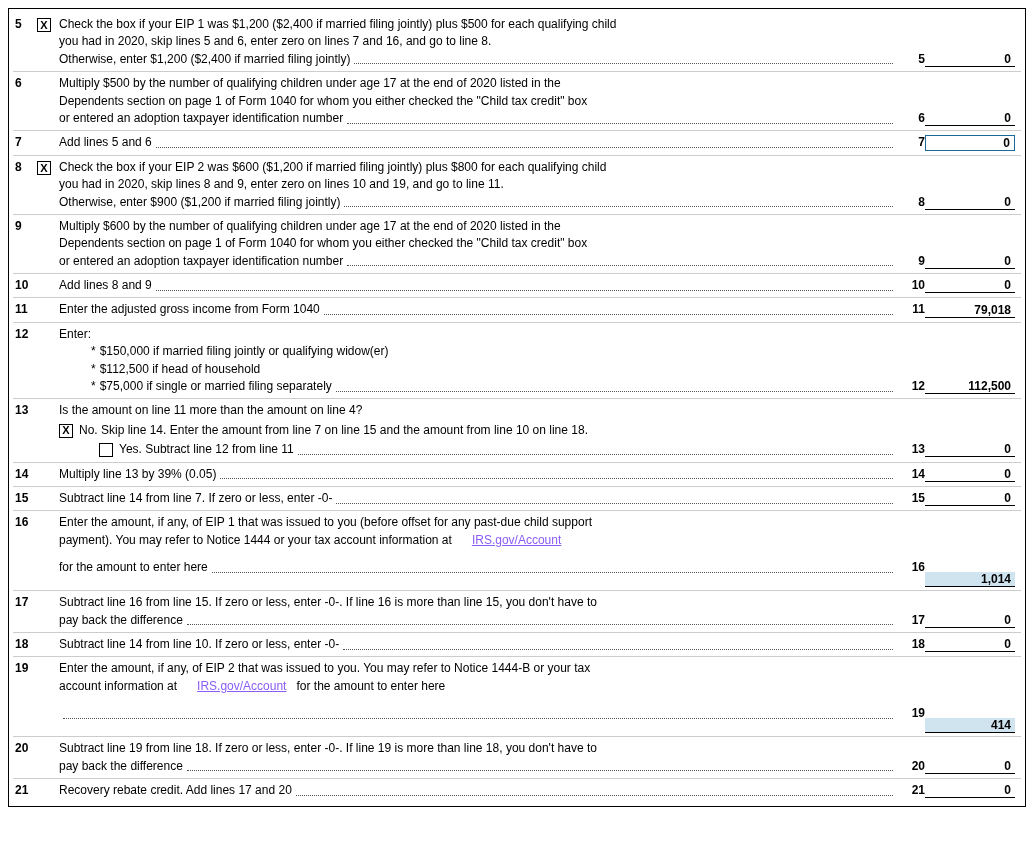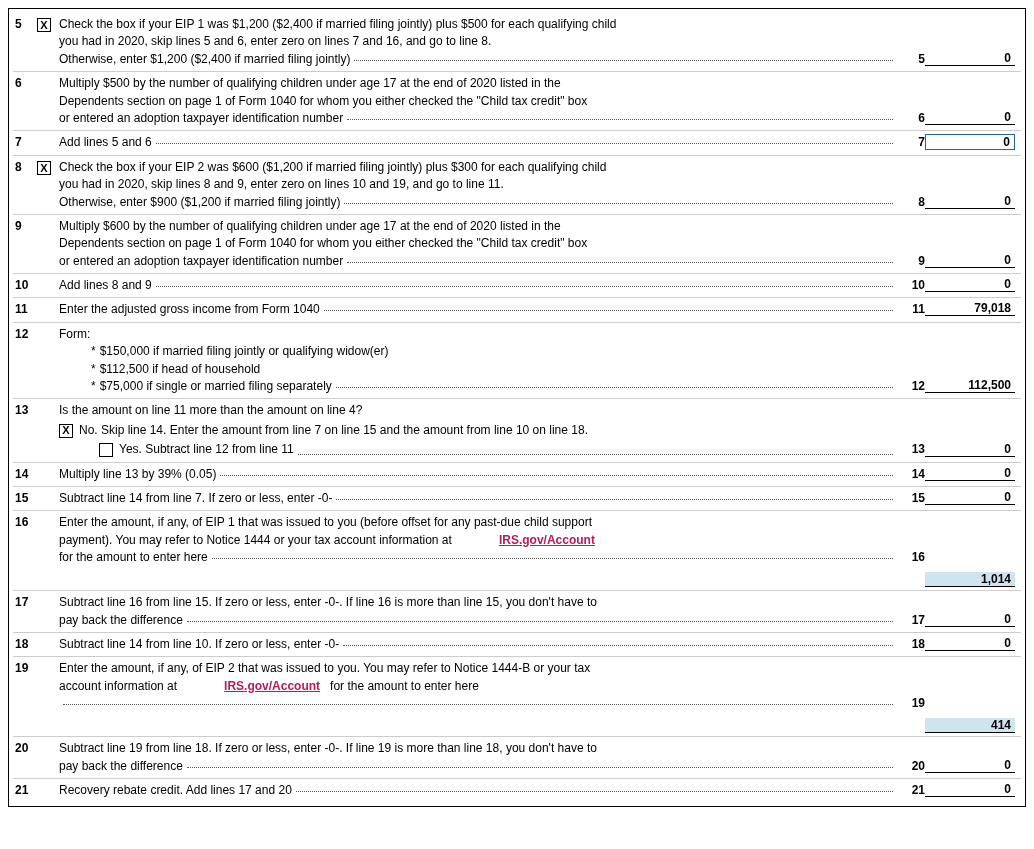--- a/index.html
+++ b/index.html
@@ -47,21 +47,21 @@
       font-weight: bold;
       flex-shrink: 0;
     }
     .row-content {
       flex: 1;
       padding-right: 4px;
       line-height: 1.45;
     }
     .dots-line {
       display: flex;
-      align-items: flex-start;
+      align-items: center;
     }
     .dots {
       flex: 1;
       border-bottom: 1px dotted #555;
       margin: 0 4px;
       min-width: 20px;
       height: 10px;
     }
     .line-label {
       font-weight: bold;
@@ -81,21 +81,21 @@
     }
     .value-field.highlighted {
       background: #d0e4f0;
       margin-top: 23px;
     }
     .value-field.boxed {
       border: 1.5px solid #1a6b9a;
     }
     .indent-2 { padding-left: 32px; }
     .bullet { margin-right: 4px; }
-    .link { color: #be185d; font-weight: bold; text-decoration: underline; margin-left: 27px; }
+    .link { color: #8b5cf6; font-weight: normal; text-decoration: underline; }
     .no-checkbox { width: 22px; flex-shrink: 0; }
     .row-13-sub {
       display: flex;
       align-items: center;
       margin-top: 2px;
     }
     .row-13-sub .checkbox-box {
       margin-right: 4px;
     }
   </style>
@@ -148,21 +148,21 @@
       </div>
     </div>
   </div>
 
   <div class="form-row">
     <div class="line-num">8</div>
     <div class="checkbox-area">
       <div class="checkbox-box">X</div>
     </div>
     <div class="row-content">
-      <div>Check the box if your EIP 2 was $600 ($1,200 if married filing jointly) plus $300 for each qualifying child</div>
+      <div>Check the box if your EIP 2 was $600 ($1,200 if married filing jointly) plus $800 for each qualifying child</div>
       <div>you had in 2020, skip lines 8 and 9, enter zero on lines 10 and 19, and go to line 11.</div>
       <div class="dots-line">
         <span>Otherwise, enter $900 ($1,200 if married filing jointly)</span>
         <span class="dots"></span>
         <span class="line-label">8</span>
         <input class="value-field" type="text" value="0" readonly="" style="">
       </div>
     </div>
   </div>
 
@@ -204,21 +204,21 @@
         <span class="line-label">11</span>
         <input class="value-field" type="text" value="79,018" readonly="" style="">
       </div>
     </div>
   </div>
 
   <div class="form-row">
     <div class="line-num">12</div>
     <div class="no-checkbox"></div>
     <div class="row-content">
-      <div>Form:</div>
+      <div>Enter:</div>
       <div class="indent-2"><span class="bullet">*</span>$150,000 if married filing jointly or qualifying widow(er)</div>
       <div class="indent-2"><span class="bullet">*</span>$112,500 if head of household</div>
       <div class="dots-line indent-2">
         <span><span class="bullet">*</span>$75,000 if single or married filing separately</span>
         <span class="dots"></span>
         <span class="line-label">12</span>
         <input class="value-field" type="text" value="112,500" readonly="" style="">
       </div>
     </div>
   </div>

